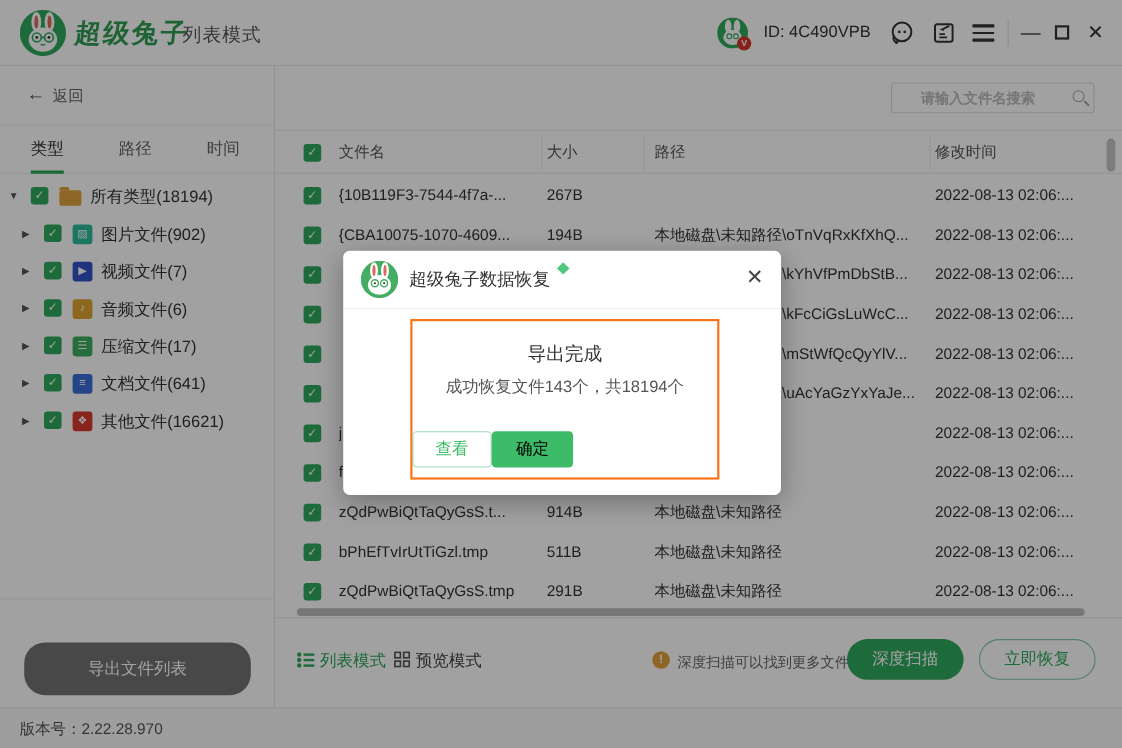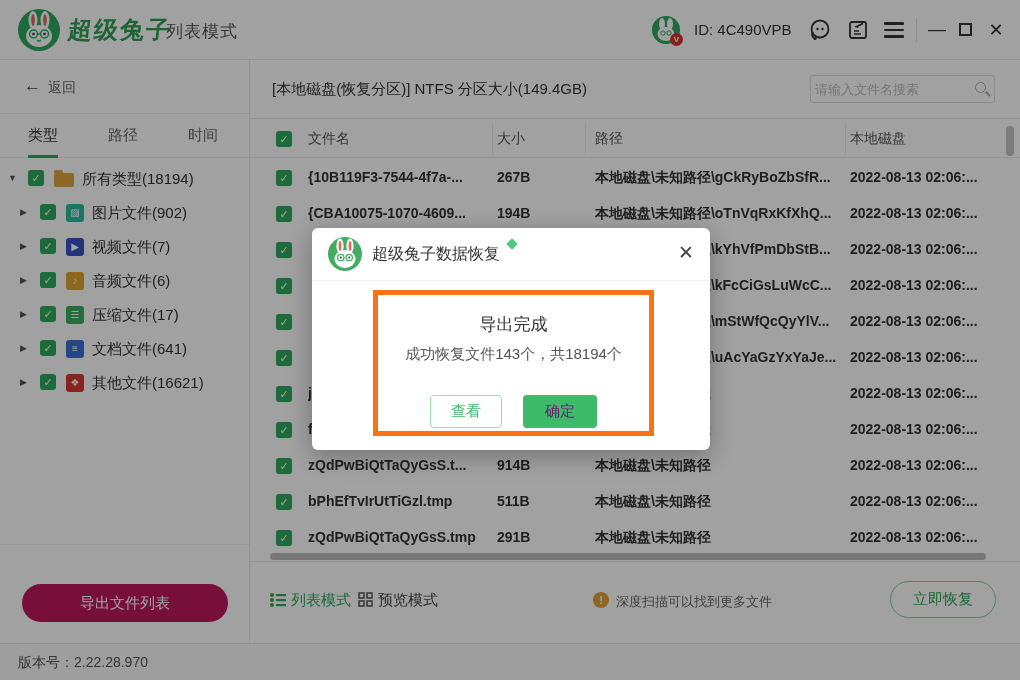--- a/index.html
+++ b/index.html
@@ -38,39 +38,39 @@
   .cbx { position:absolute; width:16px; height:16px; background:#2fa85c; border-radius:3px; color:#fff; font-size:11px; line-height:16px; text-align:center; cursor:pointer; }
   .tree-item .cbx { left:40px; top:8px; }
   .tree-item.root .cbx { left:28px; }
   .ficon { position:absolute; left:66px; top:8px; width:18px; height:18px; border-radius:3px; color:#fff; font-size:10px; text-align:center; line-height:18px; }
   .tree-item.root .ficon { left:54px; top:11px; width:20px; height:14px; border-radius:2px; }
   .t-folder::before { content:""; position:absolute; top:-3px; left:0; width:9px; height:3px; background:inherit; border-radius:2px 2px 0 0; }
   .tlabel { position:absolute; left:92px; top:8px; font-size:15px; color:#333; }
   .tree-item.root .tlabel { left:82px; }
   .scan-divider { position:absolute; left:0; top:484px; width:100%; height:1px; background:#eee; }
   .scan-summary { position:absolute; left:0; top:496px; width:100%; text-align:center; font-size:13px; color:#666; }
-  .export-btn { position:absolute; left:22px; top:524px; width:206px; height:38px; background:#be185d; border:none; border-radius:19px; color:#fff; font-size:15px; cursor:pointer; font-family:inherit; }
+  .export-btn { position:absolute; left:22px; top:524px; width:206px; height:48px; background:#737373; border:none; border-radius:19px; color:#fff; font-size:15px; cursor:pointer; font-family:inherit; }
 
   
   .content { position:absolute; left:250px; top:60px; width:770px; height:583px; background:#fff; }
   .part-title { position:absolute; left:22px; top:20px; font-size:15px; color:#333; }
   .search-box { position:absolute; left:560px; top:15px; width:185px; height:28px; border:1px solid #ddd; border-radius:3px; background:#fff; }
-  .search-input { position:absolute; left:4px; top:1px; width:140px; height:24px; border:none; outline:none; font-size:13px; color:#333; font-family:inherit; }
+  .search-input { position:absolute; left:26px; top:1px; width:140px; height:24px; border:none; outline:none; font-size:13px; color:#333; font-family:inherit;font-weight:bold; }
   .search-input::placeholder { color:#bbb; }
   .mag { position:absolute; right:8px; top:6px; width:11px; height:11px; border:1.5px solid #aaa; border-radius:50%; cursor:pointer; }
   .mag::after { content:""; position:absolute; left:9px; top:10px; width:6px; height:1.5px; background:#aaa; transform:rotate(45deg); }
   .thead { position:absolute; left:0; top:58px; width:770px; height:40px; border-top:1px solid #ececec; border-bottom:1px solid #ececec; }
   .thead .cbx { left:26px; top:12px; }
   .th { position:absolute; top:11px; font-size:14px; color:#555; }
   .th-name { left:58px; } .th-size { left:247px; } .th-path { left:345px; } .th-time { left:600px; }
   .col-sep { position:absolute; top:4px; width:1px; height:32px; background:#ececec; }
   .rows { position:absolute; left:0; top:100px; width:770px; }
   .trow { position:relative; height:36px; }
   .trow .cbx { left:26px; top:10px; }
-  .td { position:absolute; top:9px; font-size:14px; color:#333; white-space:nowrap;font-weight:bold; }
+  .td { position:absolute; top:9px; font-size:14px; color:#333; white-space:nowrap; }
   .td-name { left:58px; width:182px; overflow:hidden; }
   .td-size { left:247px; }
   .td-path { left:345px; width:252px; overflow:hidden; }
   .td-time { left:600px; }
   .vscroll { position:absolute; left:756px; top:66px; width:8px; height:30px; background:#c4c4c4; border-radius:4px; cursor:pointer; }
   .hscroll { position:absolute; left:20px; top:493px; width:716px; height:7px; background:#bdbdbd; border-radius:4px; cursor:pointer; }
 
   
   .toolbar { position:absolute; left:0; top:501px; width:770px; height:82px; background:#fff; border-top:1px solid #ececec; }
   .mode { position:absolute; top:29px; font-size:15px; cursor:pointer; }
@@ -88,26 +88,26 @@
   .version { position:absolute; left:18px; top:10px; font-size:14px; color:#555; }
 
   
   .overlay { position:absolute; inset:0; background:rgba(0,0,0,0.37); z-index:40; }
   .dialog { position:absolute; left:312px; top:228px; width:398px; height:222px; background:#fff; border-radius:6px; box-shadow:0 6px 24px rgba(0,0,0,0.3); z-index:50; }
   .dlg-logo { position:absolute; left:16px; top:9px; width:34px; height:34px; }
   .dlg-title { position:absolute; left:60px; top:16px; font-size:16px; color:#333; }
   .dlg-diamond { position:absolute; left:196px; top:12px; width:8px; height:8px; background:#4fc880; transform:rotate(45deg); }
   .dlg-close { position:absolute; right:16px; top:13px; font-size:19px; color:#444; cursor:pointer; }
   .dlg-divider { position:absolute; left:0; top:52px; width:100%; height:1px; background:#efefef; }
-  .redbox { position:absolute; left:61px; top:62px; width:281px; height:146px; border:5px solid #f97316; }
+  .redbox { position:absolute; left:61px; top:62px; width:281px; height:146px; border:2px solid #f97316; }
   .msg-title { position:absolute; left:0; top:18px; width:100%; text-align:center; font-size:17px; color:#333; }
   .msg-body { position:absolute; left:0; top:50px; width:100%; text-align:center; font-size:15px; color:#555; }
-  .dlg-buttons { position:absolute; left:0; top:100px; width:100%; display:flex; justify-content:center; gap:21px; }
+  .dlg-buttons { position:absolute; left:0; top:100px; width:100%; display:flex; }
   .btn-view { width:72px; height:33px; background:#fff; border:1px solid #9edbb8; border-radius:4px; color:#3dbb68; font-size:15px; cursor:pointer; font-family:inherit; }
-  .btn-ok { width:74px; height:33px; background:#3dbb68; border:none; border-radius:4px; color:#701a75; font-size:15px; cursor:pointer; font-family:inherit; }
+  .btn-ok { width:74px; height:33px; background:#3dbb68; border:none; border-radius:4px; color:#000000; font-size:15px; cursor:pointer; font-family:inherit; }
 </style>
 </head>
 <body>
 
 <div class="window">
 
   <div class="topbar">
     <svg class="logo" viewBox="0 0 42 42">
       <circle cx="21" cy="21" r="21" fill="#2fa85c"></circle>
       <ellipse cx="15" cy="11" rx="4.5" ry="9" fill="#fff"></ellipse>
@@ -215,43 +215,41 @@
     <span class="cbx">✓</span>
     <span class="ficon t-other" style="background: rgb(214, 57, 46);">❖</span>
     <span class="tlabel">其他文件(16621)</span>
   </div>
       </div>
     <div class="scan-divider"></div>
     <button class="export-btn">导出文件列表</button>
   </div>
 
   <div class="content">
-    <div class="part-title">[本地磁盘(恢复分区)] NTFS 分区大小(149.4GB)</div>
     <div class="search-box">
       <input class="search-input" placeholder="请输入文件名搜索" style="">
       <span class="mag"></span>
     </div>
 
     <div class="thead">
       <span class="cbx">✓</span>
       <span class="th th-name">文件名</span>
       <span class="th th-size">大小</span>
       <span class="th th-path">路径</span>
-      <span class="th th-time">本地磁盘</span>
+      <span class="th th-time">修改时间</span>
       <span class="col-sep" style="left:242px"></span>
       <span class="col-sep" style="left:335px"></span>
       <span class="col-sep" style="left:595px"></span>
     </div>
 
     <div class="rows" id="rows">
         <div class="trow">
     <span class="cbx">✓</span>
     <span class="td td-name">{10B119F3-7544-4f7a-...</span>
     <span class="td td-size">267B</span>
-    <span class="td td-path">本地磁盘\未知路径\gCkRyBoZbSfR...</span>
     <span class="td td-time">2022-08-13 02:06:...</span>
   </div>
         <div class="trow">
     <span class="cbx">✓</span>
     <span class="td td-name">{CBA10075-1070-4609...</span>
     <span class="td td-size">194B</span>
     <span class="td td-path">本地磁盘\未知路径\oTnVqRxKfXhQ...</span>
     <span class="td td-time">2022-08-13 02:06:...</span>
   </div>
         <div class="trow">
@@ -336,20 +334,21 @@
       <span class="mode mode-preview">
         <svg width="15" height="15" viewBox="0 0 15 15">
           <rect x="1" y="1" width="5" height="5" fill="none" stroke="#555" stroke-width="1.5"></rect>
           <rect x="9" y="1" width="5" height="5" fill="none" stroke="#555" stroke-width="1.5"></rect>
           <rect x="1" y="9" width="5" height="5" fill="none" stroke="#555" stroke-width="1.5"></rect>
           <rect x="9" y="9" width="5" height="5" fill="none" stroke="#555" stroke-width="1.5"></rect>
         </svg><span>预览模式</span>
       </span>
       <span class="warn-icon">!</span>
       <span class="warn-text">深度扫描可以找到更多文件</span>
+      <button class="pill deep-btn">深度扫描</button>
       <button class="pill recover-btn">立即恢复</button>
     </div>
   </div>
 
   <div class="statusbar">
     <div class="version">版本号：2.22.28.970</div>
   </div>
 
   <div class="overlay"></div>
 

